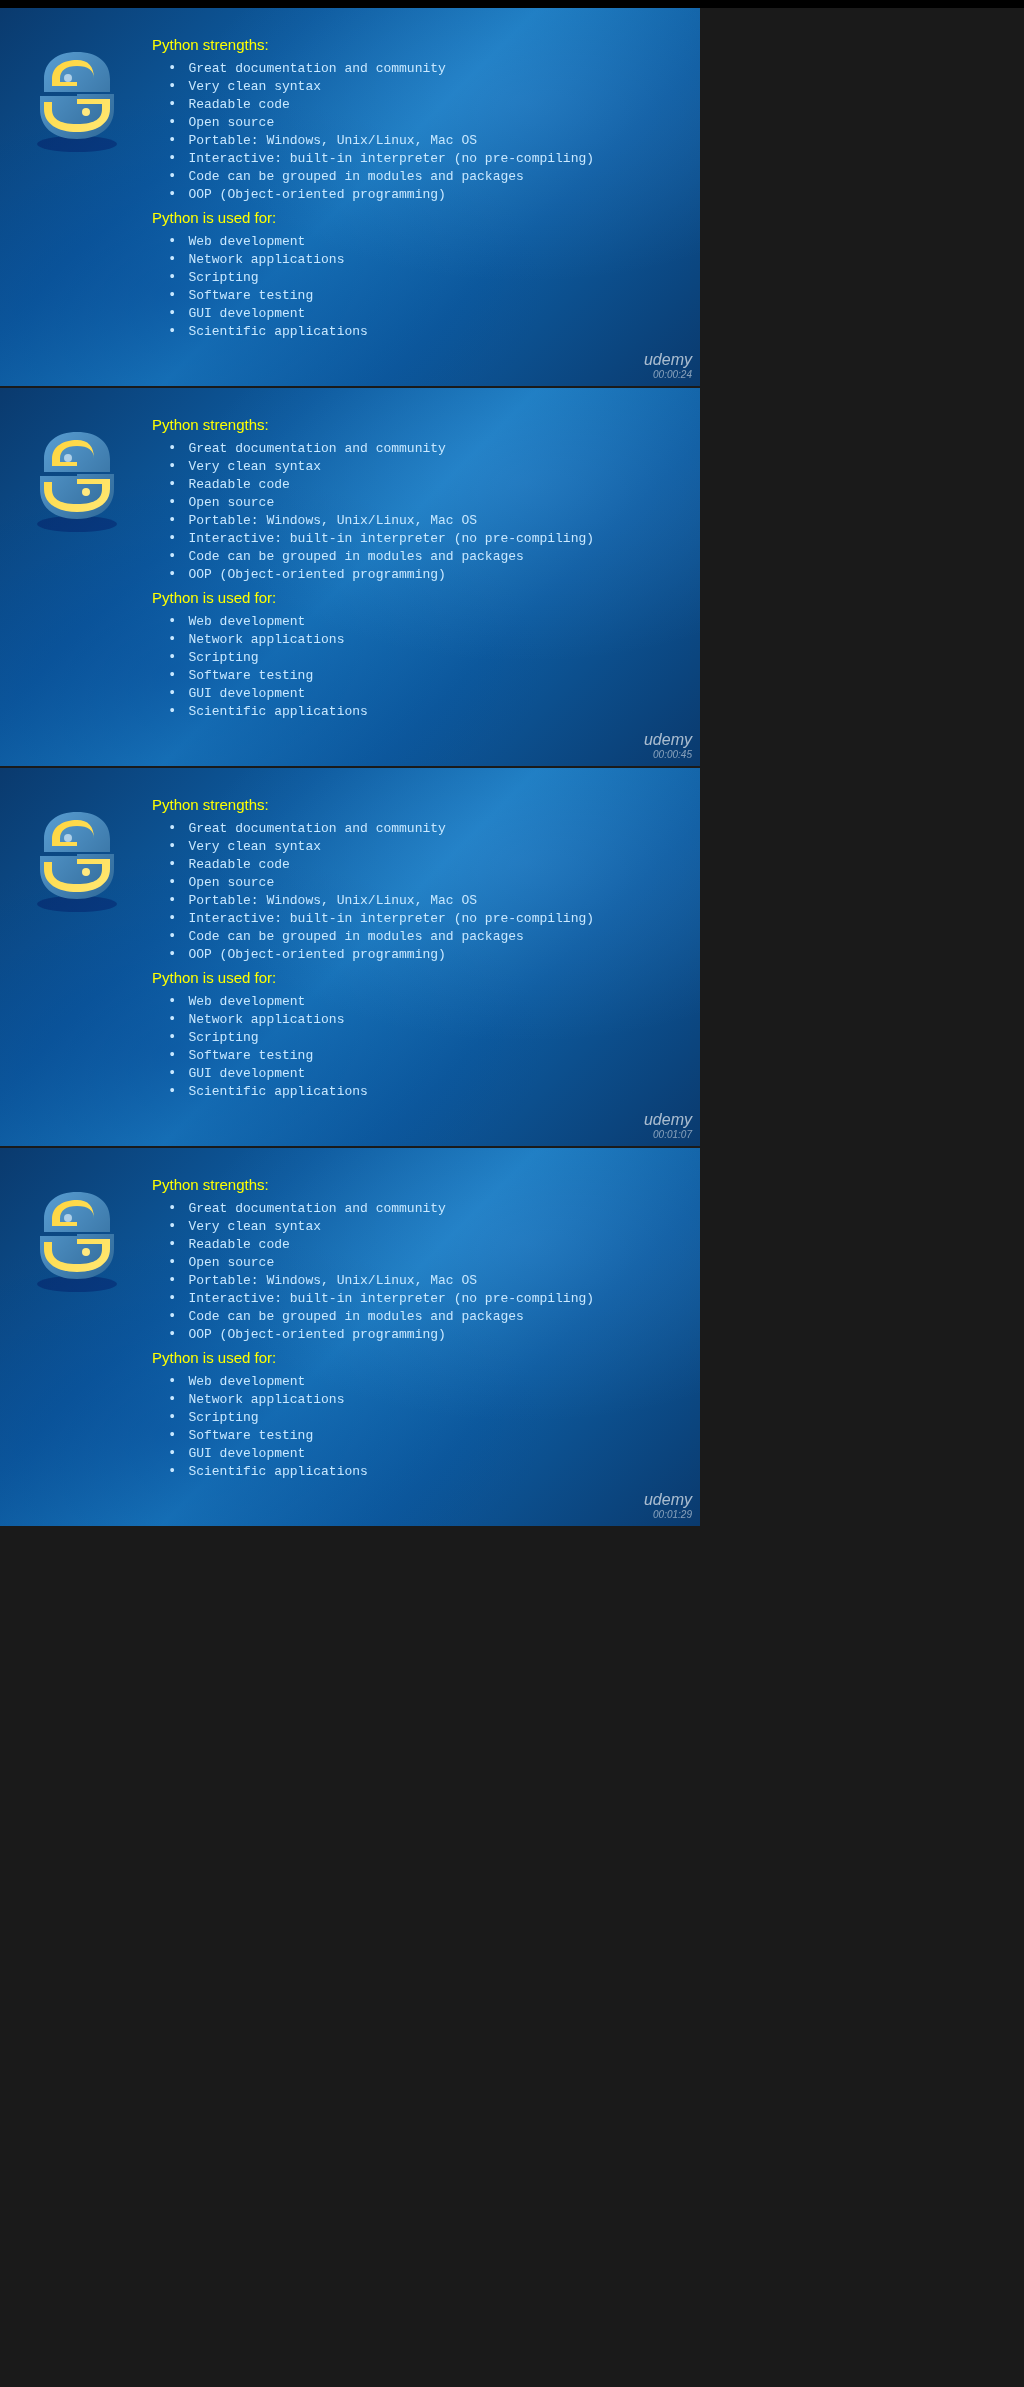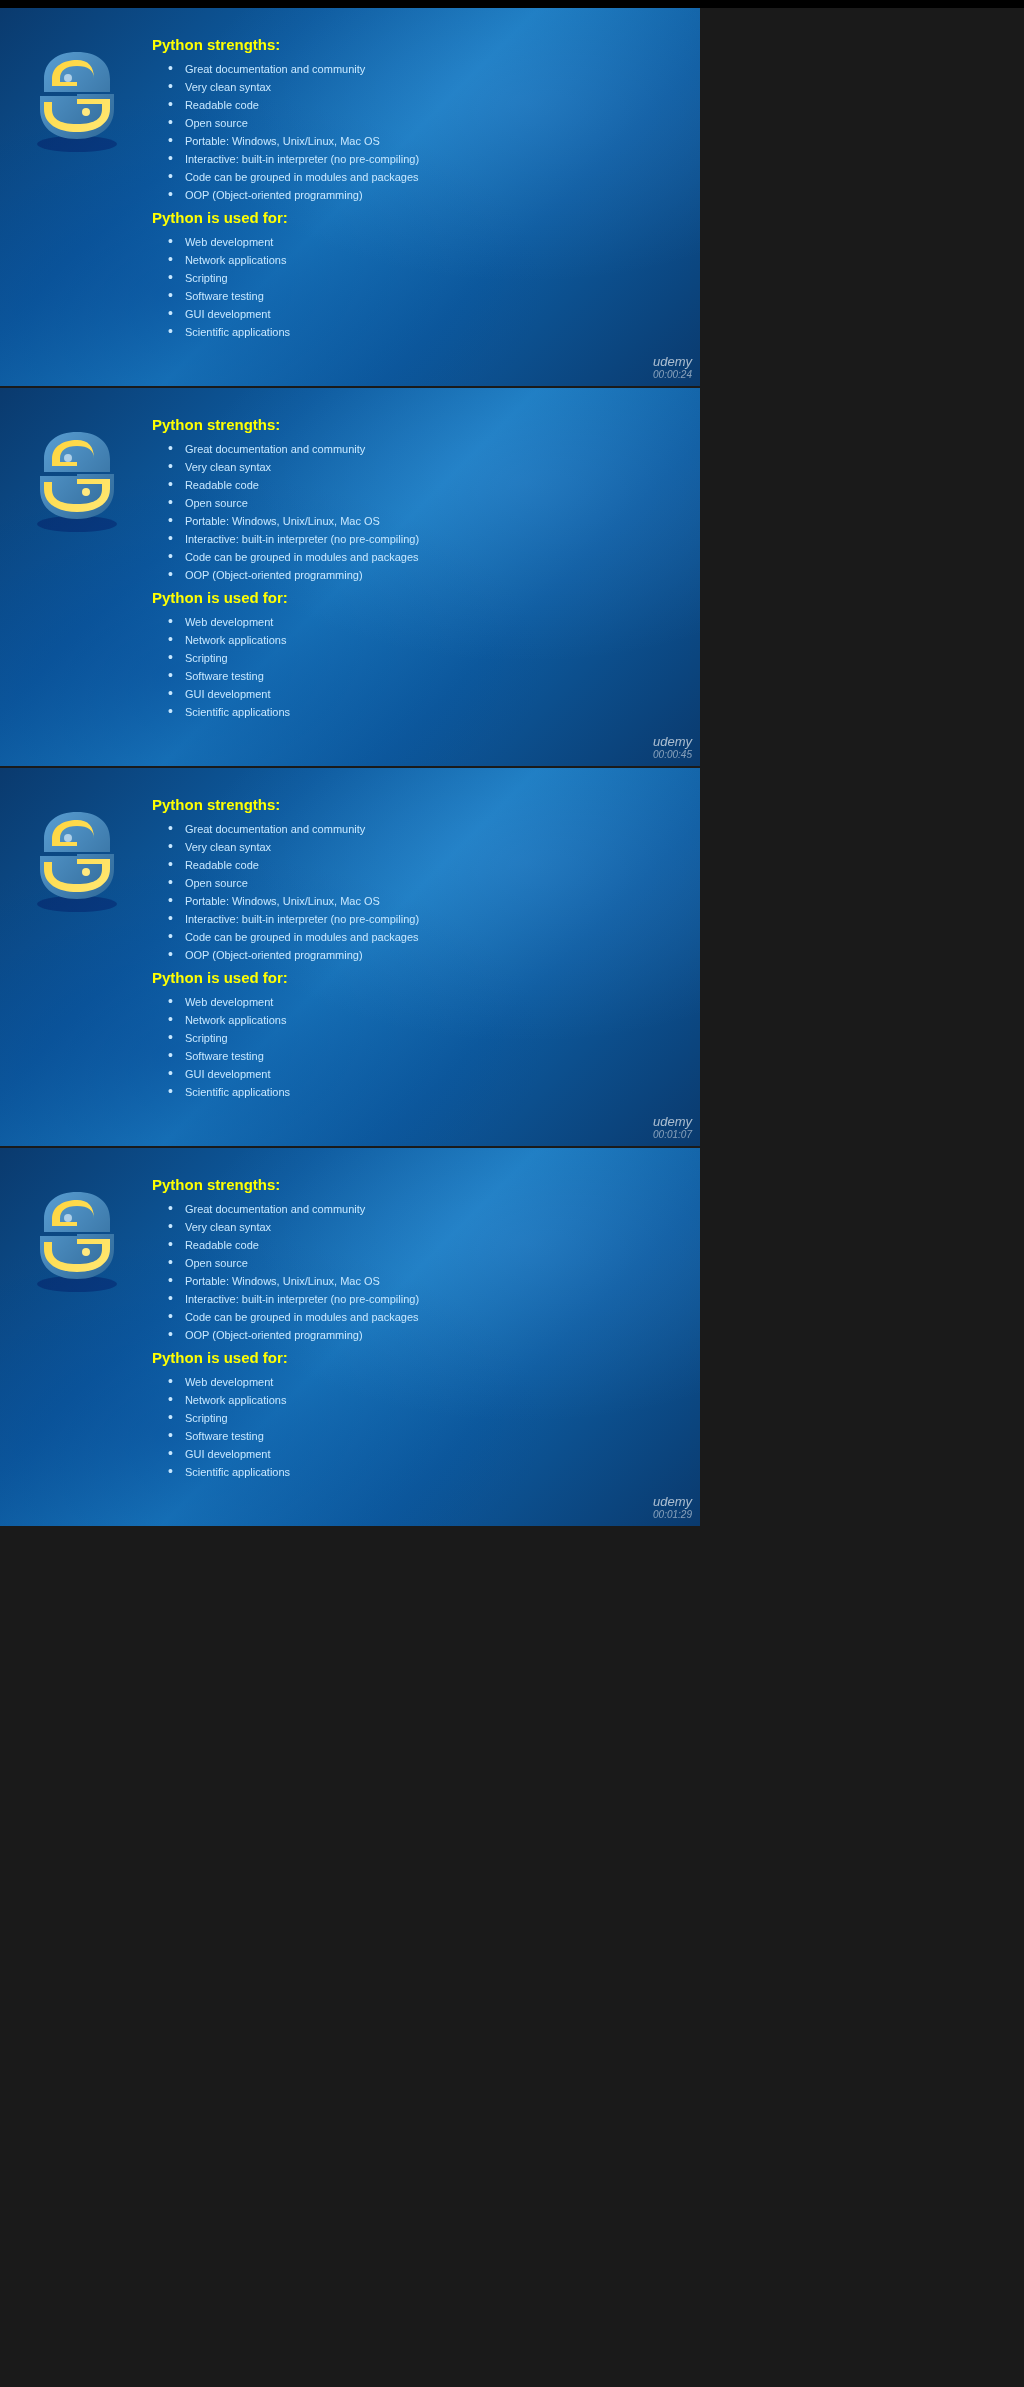--- a/index.html
+++ b/index.html
@@ -34,33 +34,33 @@
     }
 
     .text-area {
       flex: 1;
       color: #e0f0ff;
     }
 
     .section-title {
       color: #ffff00;
       font-size: 15px;
-      font-weight: bold;
+      font-weight: normal;
       font-family: 'Arial', sans-serif;
       margin-bottom: 6px;
     }
 
     .bullet-list {
       list-style: none;
       margin-bottom: 6px;
     }
 
     .bullet-list li {
-      font-size: 11px;
-      font-family: Liberation Sans, sans-serif;
+      font-size: 13px;
+      font-family: Liberation Mono, monospace;
       color: #c8e8ff;
       padding: 1px 0;
       display: flex;
       align-items: baseline;
       gap: 8px;
     }
 
     .bullet-list li::before {
       content: '•';
       color: #c8e8ff;
@@ -76,21 +76,21 @@
       right: 8px;
       color: rgba(255,255,255,0.6);
       font-size: 10px;
       font-family: Arial, sans-serif;
       font-style: italic;
       text-align: right;
       z-index: 2;
     }
 
     .udemy-watermark .udemy-text {
-      font-size: 13px;
+      font-size: 16px;
       font-style: italic;
       color: rgba(255,255,255,0.65);
       display: block;
       text-align: center;
     }
 
     .udemy-watermark .timestamp {
       font-size: 10px;
       color: rgba(255,255,255,0.5);
       display: block;

